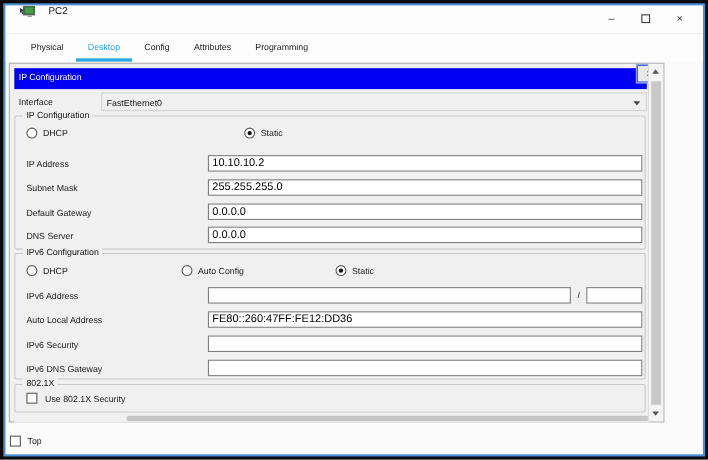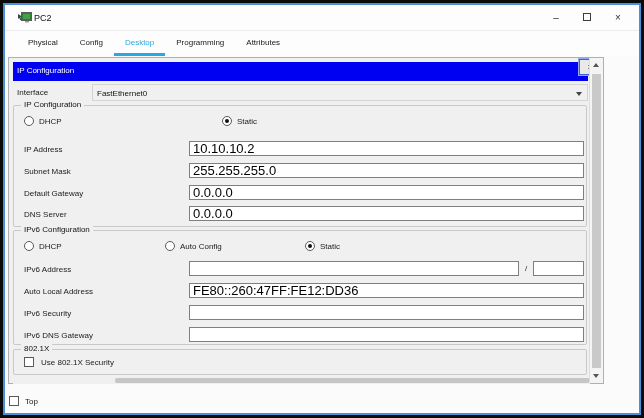--- a/index.html
+++ b/index.html
@@ -1,22 +1,22 @@
 <!DOCTYPE html>
 <html><head>
 <meta charset="utf-8">
 <style>
   html,body{margin:0;padding:0;background:#e9e9e9;font-family:"Liberation Sans",sans-serif;}
   .frame{width:644px;height:418px;background:#0b0b0b;padding:3px;box-sizing:border-box;}
   .frame-blue{width:100%;height:100%;background:#4a90d8;padding:2px;box-sizing:border-box;}
   .window{width:100%;height:100%;background:#fbfbfb;position:relative;overflow:hidden;}
 
   
-  .titlebar{position:absolute;left:0;top:0;right:0;height:26px;display:flex;align-items:center;
-            padding-left:13px;gap:2px;border-bottom:1px solid #ececec;box-sizing:border-box;background:#fdfdfd;}
+  .titlebar{position:absolute;left:0;top:0;right:0;height:26px;display:flex;align-items:flex-start;
+            padding-left:13px;gap:12px;border-bottom:1px solid #ececec;box-sizing:border-box;background:#fdfdfd;}
   .title-text{font-size:9px;color:#111;}
   .controls{position:absolute;right:16px;top:0;height:26px;display:flex;align-items:center;gap:21px;}
   .ctrl{font-size:10px;color:#333;line-height:10px;cursor:default;text-align:center;width:10px;}
   .max-box{width:8px;height:8px;border:1px solid #3c3c3c;box-sizing:border-box;}
 
   
   .tabbar{position:absolute;left:0;top:26px;right:0;height:25px;display:flex;align-items:flex-end;
           padding-left:12px;box-sizing:border-box;background:#fdfdfd;}
   .tab{font-size:8px;color:#1a1a1a;padding:6px 11px 6px;border-bottom:3px solid transparent;}
   .tab.active{color:#29a9e1;border-bottom:3px solid #29a9e1;}
@@ -46,21 +46,21 @@
   .fs-dot1x{left:4px;top:291px;width:574px;height:26px;}
 
   .radio-item{position:absolute;display:flex;align-items:center;gap:5px;}
   .radio{width:10px;height:10px;border:1px solid #595959;border-radius:50%;background:#fff;
          position:relative;box-sizing:border-box;flex:0 0 auto;}
   .radio.checked::after{content:"";position:absolute;left:2px;top:2px;right:2px;bottom:2px;
          background:#111;border-radius:50%;}
 
   .cb{width:10px;height:10px;border:1px solid #595959;background:#fff;box-sizing:border-box;flex:0 0 auto;}
 
-  .inp{position:absolute;height:15px;background:#fff;border:1px solid #7f7f7f;font-size:13px;color:#000;
+  .inp{position:absolute;height:15px;background:#fff;border:1px solid #7f7f7f;font-size:10px;color:#000;
        padding:0 3px;box-sizing:border-box;font-family:"Liberation Sans",sans-serif;outline:none;}
 
   
   .vscroll{position:absolute;right:0;top:0;bottom:0;width:14px;background:#f4f4f4;border-left:1px solid #dedede;box-sizing:border-box;}
   .vthumb{position:absolute;left:2px;right:2px;top:16px;height:294px;background:#c9c9c9;}
   .tri-up{width:0;height:0;border-left:3.5px solid transparent;border-right:3.5px solid transparent;
           border-bottom:4px solid #555;position:absolute;left:3px;top:5px;}
   .tri-dn{width:0;height:0;border-left:3.5px solid transparent;border-right:3.5px solid transparent;
           border-top:4px solid #555;position:absolute;left:3px;bottom:5px;}
   .hscroll{position:absolute;left:4px;top:319px;width:577px;height:7px;background:#f0f0f0;}
@@ -89,24 +89,24 @@
     <span class="title-text">PC2</span>
     <div class="controls">
       <span class="ctrl">–</span>
       <span class="ctrl"><span class="max-box" style="display:inline-block;"></span></span>
       <span class="ctrl">×</span>
     </div>
   </div>
 
   <div class="tabbar">
     <span class="tab">Physical</span>
+    <span class="tab active">Desktop</span>
     <span class="tab">Config</span>
-    <span class="tab active">Desktop</span>
+    <span class="tab">Attributes</span>
     <span class="tab">Programming</span>
-    <span class="tab">Attributes</span>
   </div>
 
   <div class="panel">
 
     <div class="blue-header">
       <span class="dlg-title">IP Configuration</span>
     </div>
     <div class="dlg-close">x</div>
 
     <span class="lbl iface-label">Interface</span>

